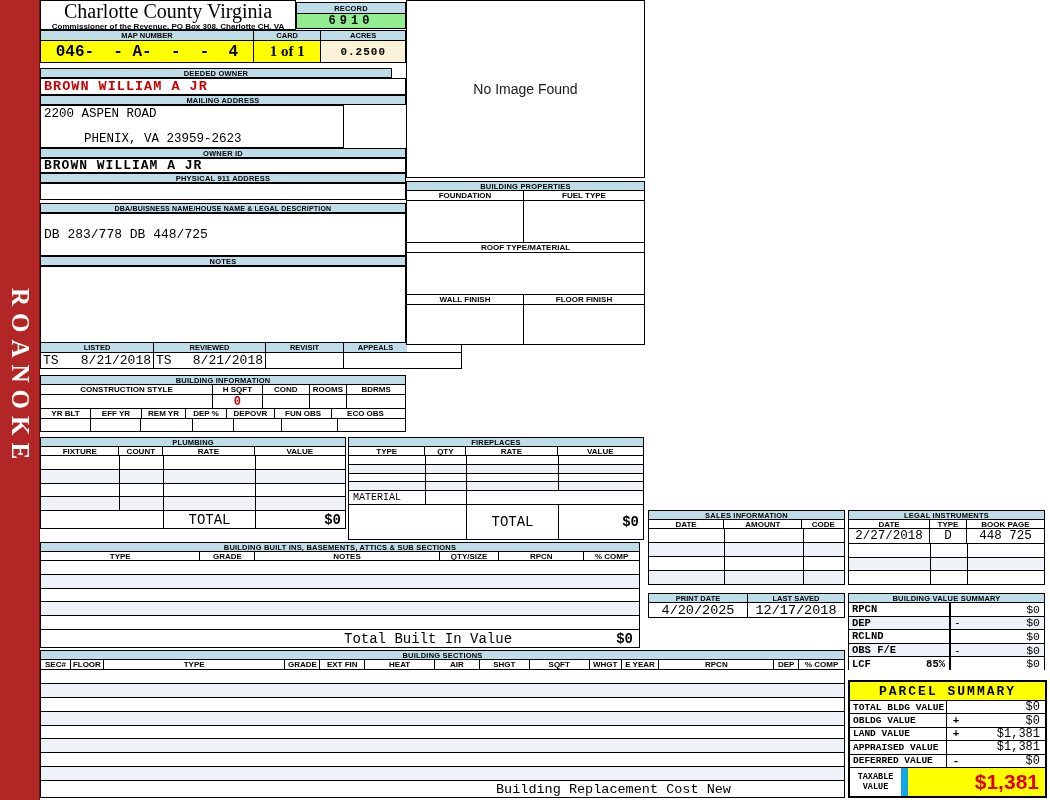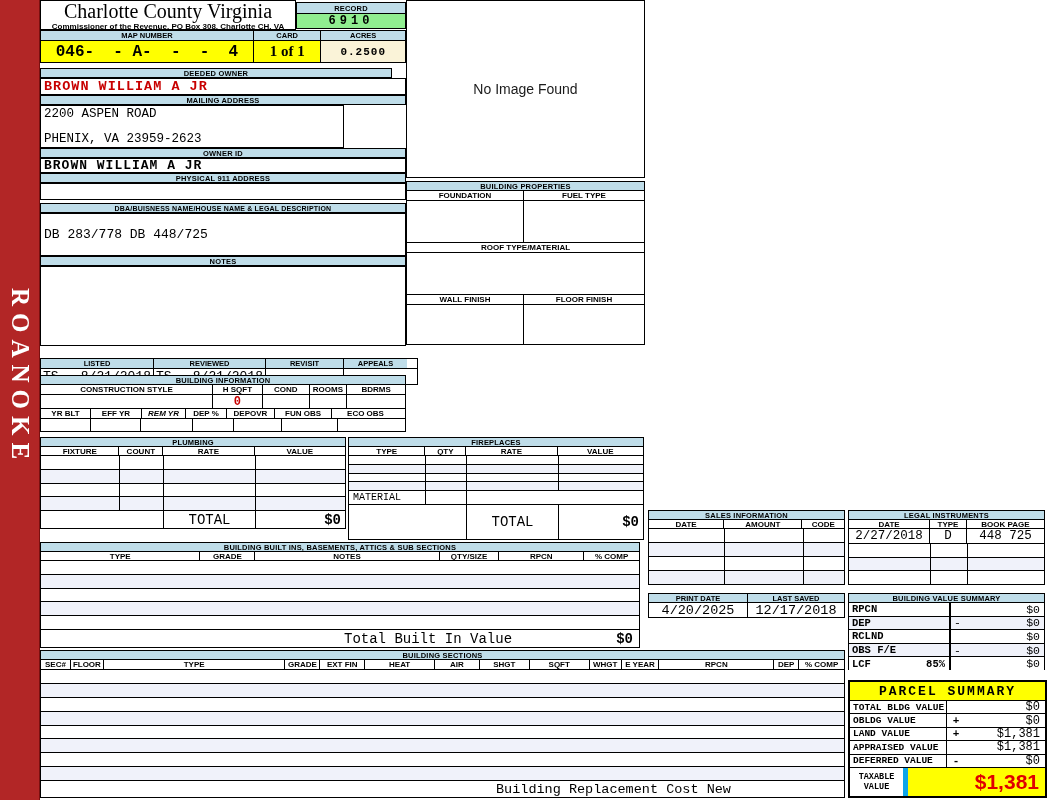--- a/index.html
+++ b/index.html
@@ -90,36 +90,36 @@
       <div class="m" style="width:84px;background:#FAF3D8;font-weight:bold;font-size:11px;letter-spacing:1px;display:flex;align-items:center;justify-content:center;">0.2500</div>
     </div>
   </div>
 
   <div class="abs bar" style="left:40px;top:68px;width:352px;height:10px;">DEEDED OWNER</div>
   <div class="abs box m redtxt" style="left:40px;top:78px;width:366px;height:17px;font-weight:bold;font-size:13.5px;letter-spacing:1px;display:flex;align-items:center;padding-left:3px;">BROWN WILLIAM A JR</div>
 
   <div class="abs bar" style="left:40px;top:95px;width:366px;height:10px;">MAILING ADDRESS</div>
   <div class="abs box" style="left:40px;top:105px;width:304px;height:43px;display:flex;flex-direction:column;justify-content:space-between;padding:1px 3px;">
     <div class="m" style="font-size:12.5px;">2200 ASPEN ROAD</div>
-    <div class="m" style="font-size:12.5px;">PHENIX, VA 23959-2623</div>
+    <div class="m" style="font-size:12.5px;margin-left:40px;">PHENIX, VA 23959-2623</div>
   </div>
 
   <div class="abs bar" style="left:40px;top:148px;width:366px;height:10px;">OWNER ID</div>
   <div class="abs box m" style="left:40px;top:158px;width:366px;height:15px;font-weight:bold;font-size:13px;letter-spacing:1px;display:flex;align-items:center;padding-left:3px;">BROWN WILLIAM A JR</div>
 
   <div class="abs bar" style="left:40px;top:173px;width:366px;height:10px;">PHYSICAL 911 ADDRESS</div>
   <div class="abs box m" style="left:40px;top:183px;width:366px;height:17px;font-size:12px;display:flex;align-items:center;padding-left:3px;"></div>
 
   <div class="abs bar" style="left:40px;top:203px;width:366px;height:10px;font-size:7px;">DBA/BUISNESS NAME/HOUSE NAME &amp; LEGAL DESCRIPTION</div>
   <div class="abs box m" style="left:40px;top:213px;width:366px;height:43px;font-size:13px;display:flex;align-items:center;padding-left:3px;">DB 283/778 DB 448/725</div>
 
   <div class="abs bar" style="left:40px;top:256px;width:366px;height:10px;">NOTES</div>
   <div class="abs box m" style="left:40px;top:266px;width:366px;height:80px;font-size:12px;padding:2px;"></div>
 
-  <div class="abs tbl" style="left:40px;top:358px;width:378px;height:27px;">
+  <div class="abs tbl" style="left:40px;top:342px;width:422px;height:27px;">
     <div class="row hrow bluecells" style="height:10px;">
       <div style="width:113px;">LISTED</div>
       <div style="width:112px;">REVIEWED</div>
       <div style="width:78px;">REVISIT</div>
       <div style="width:63px;">APPEALS</div>
     </div>
     <div class="row vrow" style="flex:1;">
       <div class="m" style="width:113px;font-size:13px;justify-content:space-between;padding:0 2px;">
         <span>TS</span>
           <span>8/21/2018</span>
@@ -145,21 +145,21 @@
     <div class="row vrow" style="height:14px;border-bottom:1px solid #000;">
       <div style="width:173px;"></div>
       <div class="m redtxt" style="width:50px;font-weight:bold;font-size:12px;justify-content:center;">0</div>
       <div style="width:47px;"></div>
         <div style="width:38px;"></div>
         <div style="width:58px;"></div>
     </div>
     <div class="row hrow" style="height:10px;">
       <div style="width:50px;">YR BLT</div>
       <div style="width:51px;">EFF YR</div>
-      <div style="width:44px;font-style:italic;">REM YR</div>
+      <div style="width:44px;">REM YR</div>
       <div style="width:41px;">DEP %</div>
       <div style="width:48px;">DEPOVR</div>
       <div style="width:57px;">FUN OBS</div>
       <div style="width:67px;">ECO OBS</div>
     </div>
     <div class="row vrow" style="flex:1;">
       <div style="width:50px;"></div>
         <div style="width:51px;"></div>
         <div style="width:52px;"></div>
       <div style="width:41px;"></div>
@@ -514,21 +514,21 @@
       <div class="lbl">APPRAISED VALUE</div>
       <div class="op"></div>
       <div class="val">$1,381</div>
     </div>
     <div class="psrow">
       <div class="lbl">DEFERRED VALUE</div>
       <div class="op">-</div>
       <div class="val">$0</div>
     </div>
     <div style="flex:1;display:flex;">
-      <div style="width:58px;background:#fff;border-right:5px solid #0ea5e9;display:flex;flex-direction:column;align-items:center;justify-content:center;font:bold 8.5px 'Liberation Mono',monospace;">
+      <div style="width:58px;background:#fff;border-right:7px solid #0ea5e9;display:flex;flex-direction:column;align-items:center;justify-content:center;font:bold 8.5px 'Liberation Mono',monospace;">
         <span>TAXABLE</span>
         <span>VALUE</span>
       </div>
       <div style="flex:1;display:flex;align-items:center;justify-content:flex-end;padding-right:6px;font:bold 21px 'Liberation Sans',sans-serif;color:#E00000;">$1,381</div>
     </div>
   </div>
 
 </div>
 
 </body></html>

